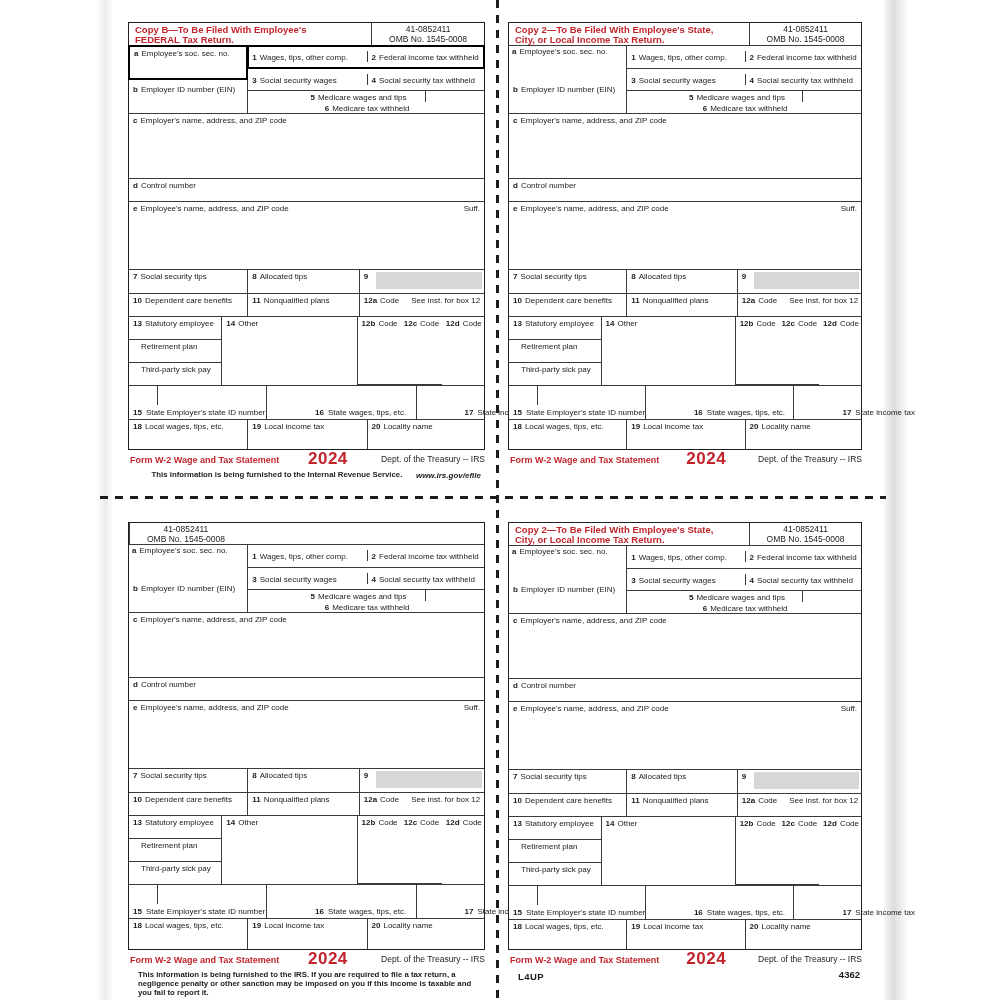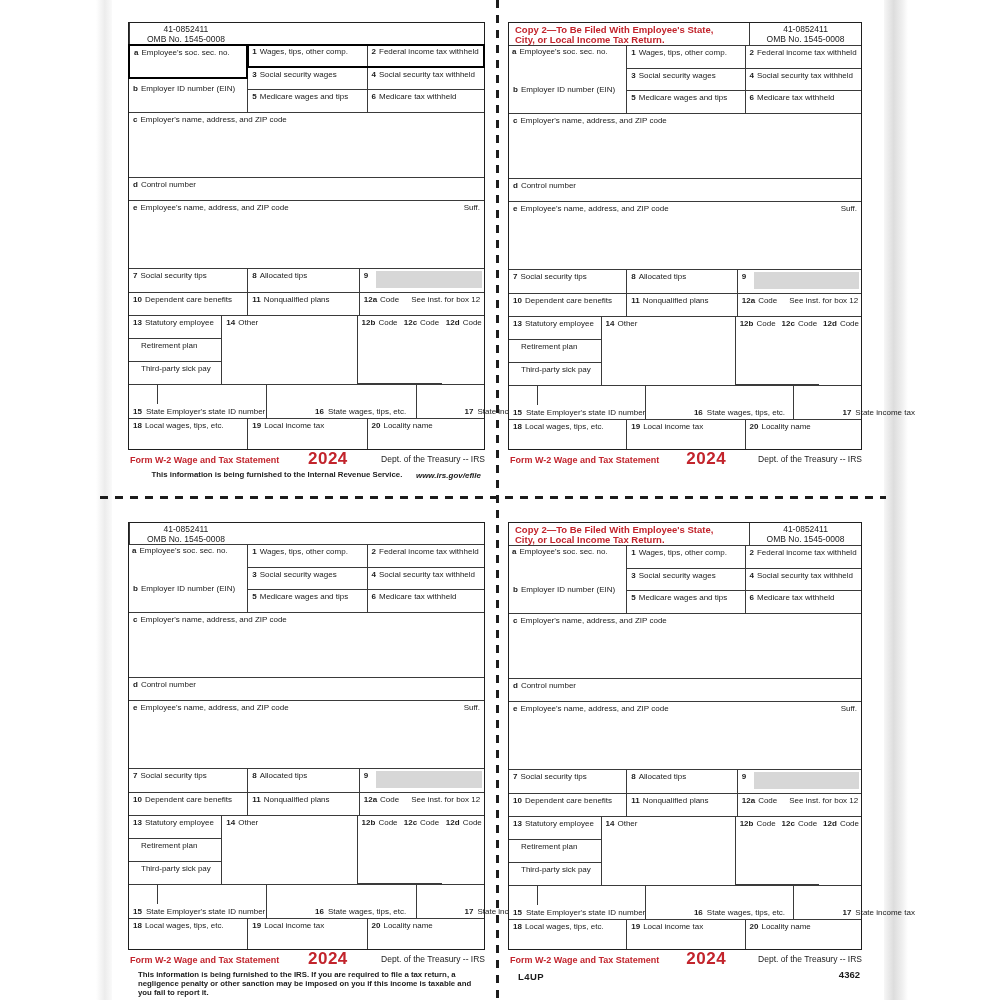--- a/index.html
+++ b/index.html
@@ -42,22 +42,22 @@
   .t-italic { font-style:italic; }
   .hdr-omb { width:31.8%; border-left:1px solid #3a3a3a; text-align:center; font-size:8.5px; line-height:10px; padding-top:1px; }
 
   
   .band-top { flex:0 0 68px; display:flex; }
   .col-ab { width:33.6%; border-right:1px solid #3a3a3a; position:relative; }
   .box-a { position:absolute; left:-1px; top:-1px; right:-1px; height:35px; }
   .emphasis .box-a { border:2px solid #000; }
   .b-label { position:absolute; left:0; top:37px; right:0; }
   .col-16 { flex:1; display:flex; flex-direction:column; }
-  .rrow { flex:1; display:flex; border-bottom:1px solid #3a3a3a; position:relative; }
-  .rrow:last-child { border-bottom:none; }
+  .rrow { flex:1; display:flex; border-bottom:1px solid #3a3a3a; position:relative;align-items:center; }
+  .rrow:last-child { border-bottom:none;flex-direction:column; }
   .rc1 { width:50.6%; border-right:1px solid #3a3a3a; }
   .rc2 { flex:1; }
   .emphasis .row-first::after { content:""; position:absolute; inset:-1px; border:2px solid #000; pointer-events:none; }
 
   .band-c { flex:0 0 65px; } .band-d { flex:0 0 23px; } .band-e { flex:0 0 68px; }
   .suff { position:absolute; top:2px; right:4px; font-size:8px; }
 
   .band-789, .band-1011 { flex:0 0 24px; display:flex; }
   .band-1011 { flex:0 0 23px; }
   .c-a { width:33.6%; border-right:1px solid #3a3a3a; }
@@ -106,20 +106,24 @@
 
 <div id="sheet">
   <div class="edge edge-left"></div>
   <div class="edge edge-right"></div>
   <div class="cut-v"></div>
   <div class="cut-h"></div>
 <div class="w2 form-0 emphasis">
     <div class="w2-box">
 
       <div class="band band-header">
+        <div class="hdr-title">
+          <div class="line1"><span>Copy B—To Be Filed With Employee's</span><span class="t-note"></span></div>
+          <div class="line2"><span class="t-italic"></span><span>FEDERAL Tax Return.</span></div>
+        </div>
         <div class="hdr-omb">
           <div>41-0852411</div>
           <div>OMB No. 1545-0008</div>
         </div>
       </div>
 
       <div class="band band-top">
         <div class="col-ab">
           <div class="box-a">
             <div class="lbl"><b>a</b><span>Employee's soc. sec. no.</span></div>

